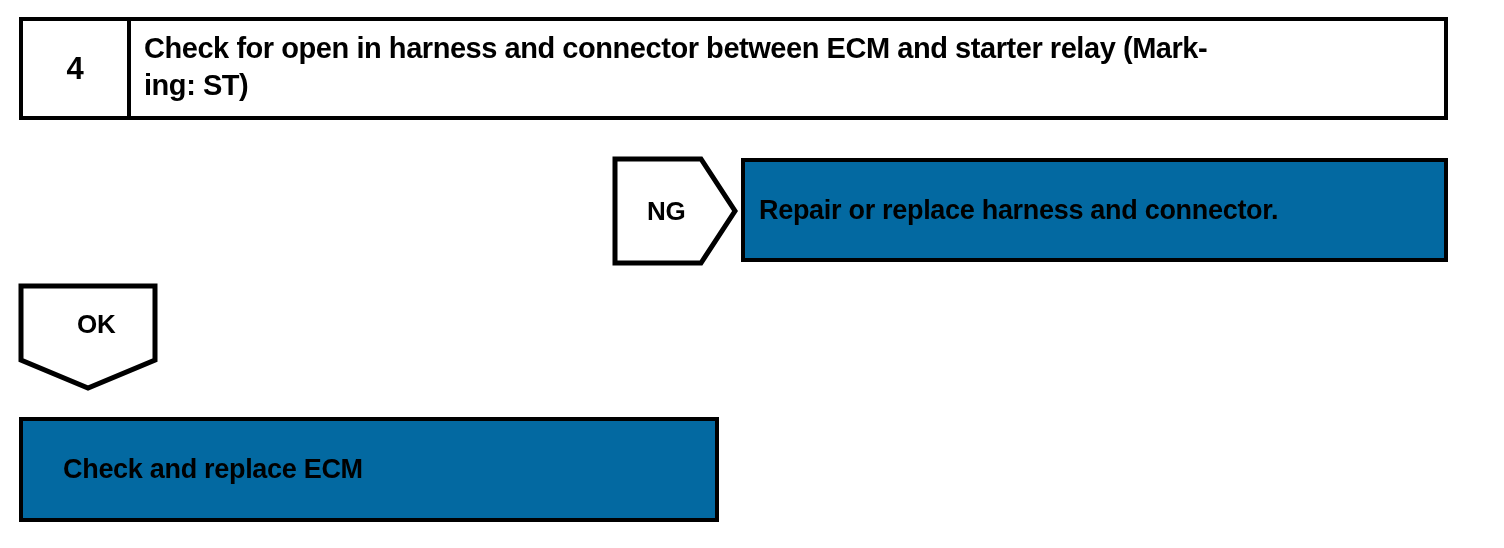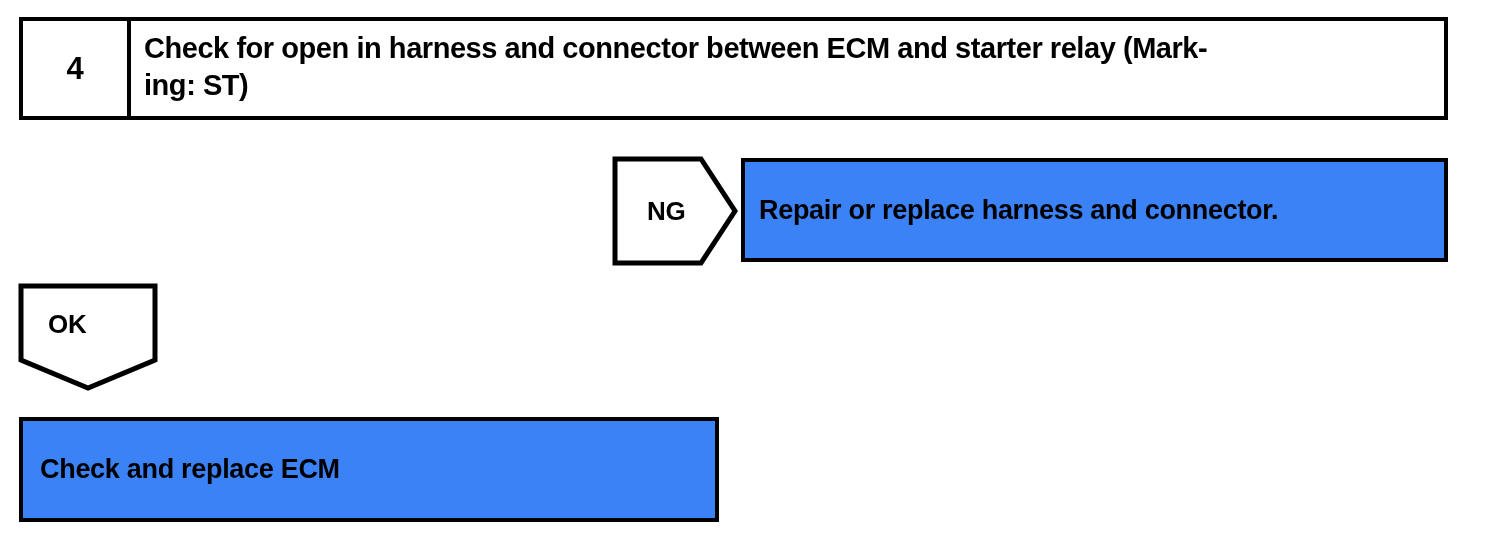--- a/index.html
+++ b/index.html
@@ -60,21 +60,21 @@
     line-height: 1.26;
     letter-spacing: -0.45px;
     white-space: pre-line;
   }
 
   
   .result-box {
     position: absolute;
     border: 4px solid #000000;
     box-sizing: border-box;
-    background: #3b82f6;
+    background: #0369a1;
     display: flex;
     align-items: center;
   }
   .result-box .result-text {
     font-size: 27px;
     font-weight: bold;
     letter-spacing: -0.3px;
     line-height: 1.2;
     padding-left: 14px;
   }
@@ -85,21 +85,21 @@
     width: 707px;
     height: 104px;
   }
   #ecm-box {
     left: 19px;
     top: 417px;
     width: 700px;
     height: 105px;
   }
   #ecm-box .result-text {
-    padding-left: 17px;
+    padding-left: 40px;
   }
 
   
   .branch {
     position: absolute;
   }
   .branch svg {
     display: block;
     overflow: visible;
   }
@@ -125,21 +125,21 @@
   }
 
   
   #branch-ok {
     left: 19px;
     top: 284px;
     width: 138px;
     height: 108px;
   }
   #branch-ok .branch-label {
-    left: 29px;
+    left: 58px;
     top: 27px;
   }
 </style>
 </head>
 <body>
 
 <div id="canvas">
 
   <div class="step-box">
     <div class="step-number-cell">

